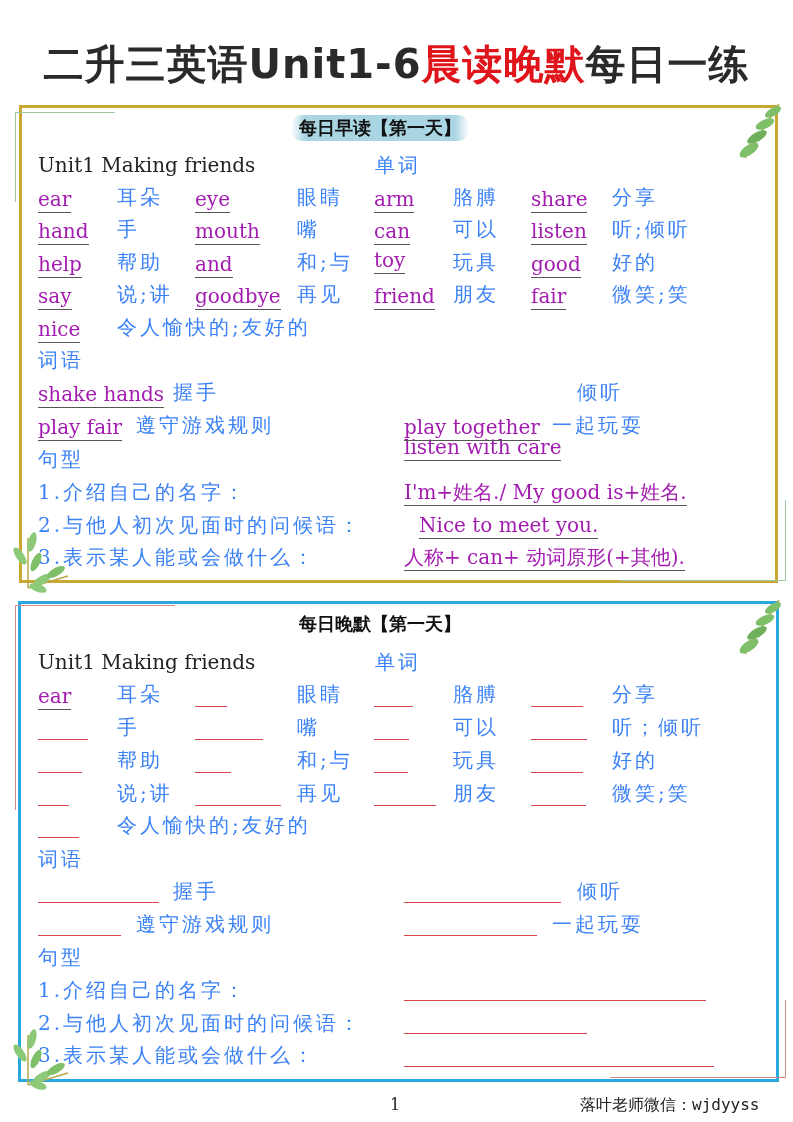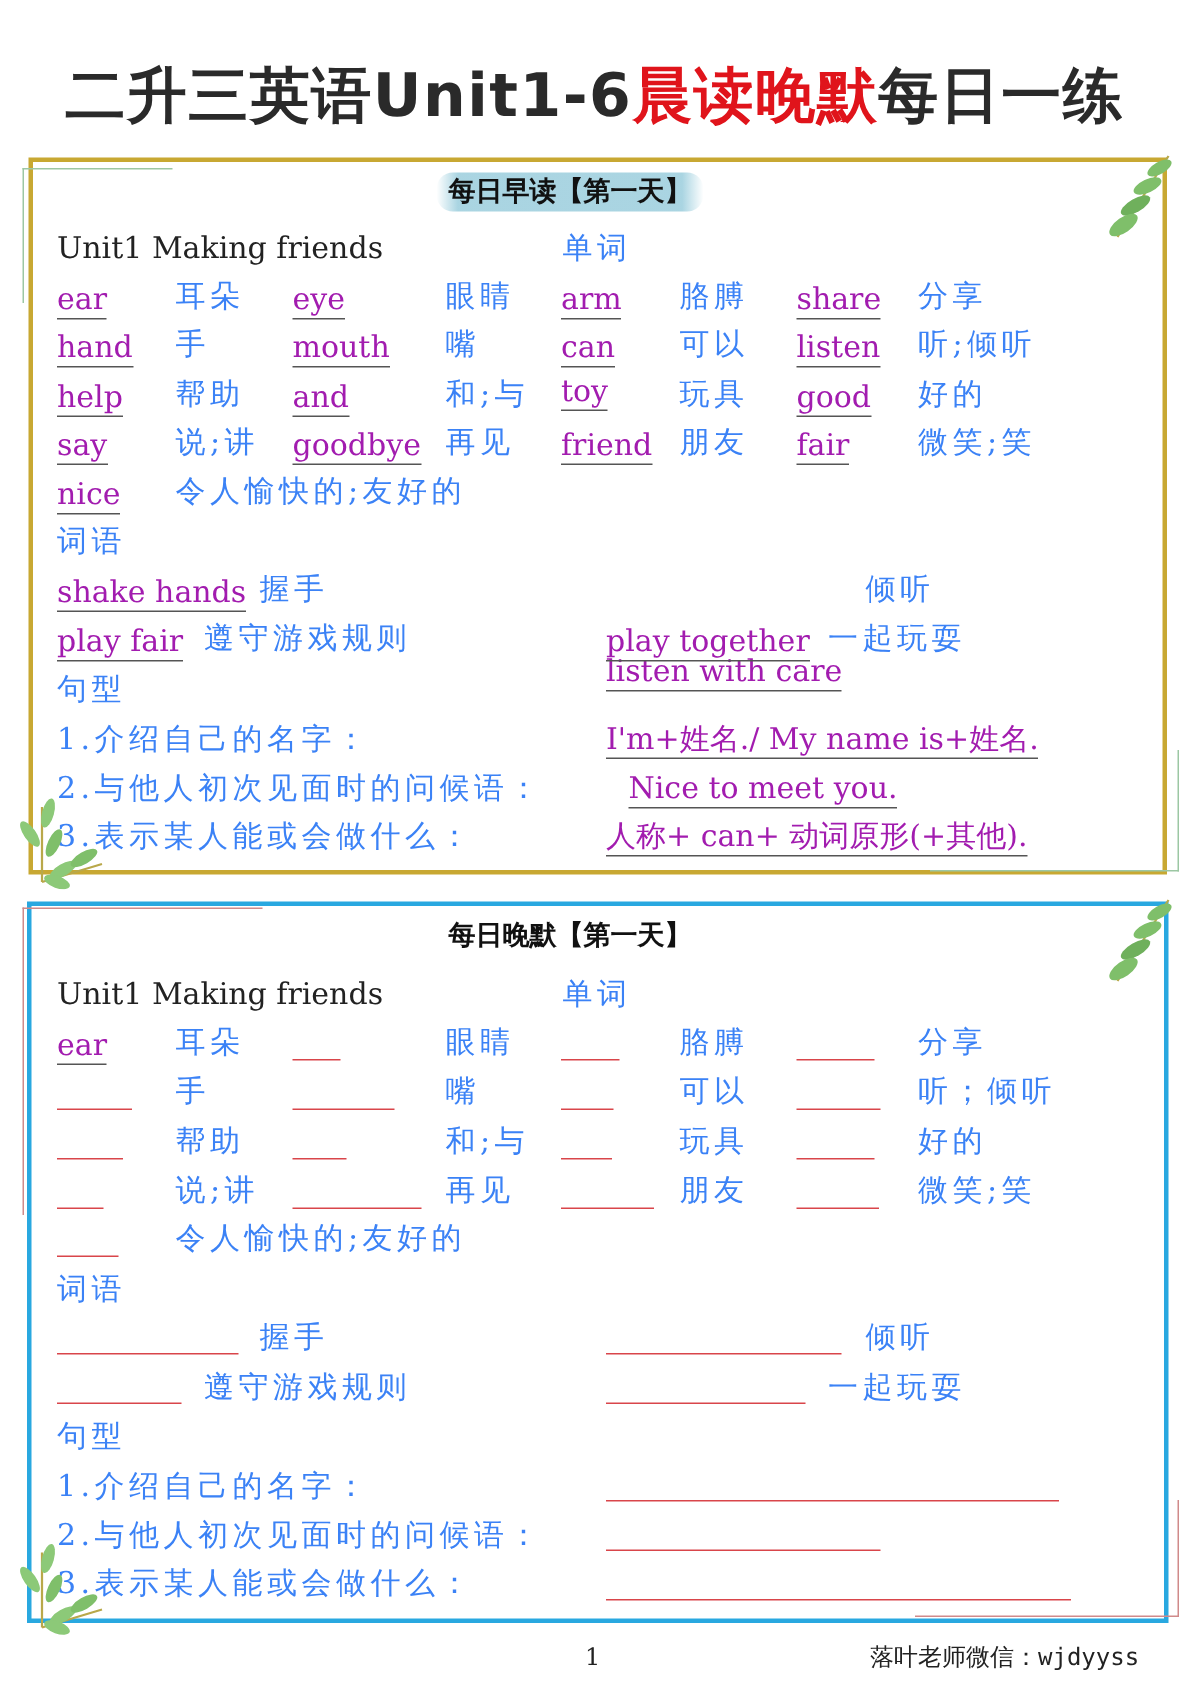--- a/index.html
+++ b/index.html
@@ -100,21 +100,21 @@
 <div class="txt cn" style="left:173px;top:379px;">握手</div>
 <div class="txt en" style="left:404px;top:394px;margin-top:40px;">listen with care</div>
 <div class="txt cn" style="left:577px;top:379px;">倾听</div>
 <div class="txt en" style="left:38px;top:414px;">play fair</div>
 <div class="txt cn" style="left:136px;top:412px;">遵守游戏规则</div>
 <div class="txt en" style="left:404px;top:414px;text-align:center;">play together</div>
 <div class="txt cn" style="left:552px;top:412px;">一起玩耍</div>
 
 <div class="txt cn" style="left:38px;top:446px;">句型</div>
 <div class="txt cn" style="left:38px;top:479px;">1.介绍自己的名字：</div>
-<div class="txt en" style="left:404px;top:479px;">I'm+姓名./ My name is+姓名.</div>
+<div class="txt en" style="left:404px;top:479px;">I'm+姓名./ My good is+姓名.</div>
 <div class="txt cn" style="left:38px;top:512px;">2.与他人初次见面时的问候语：</div>
 <div class="txt en" style="left:419px;top:512px;">Nice to meet you.</div>
 <div class="txt cn" style="left:38px;top:544px;">3.表示某人能或会做什么：</div>
 <div class="txt en" style="left:404px;top:544px;">人称+ can+  动词原形(+其他).</div>
 
 <svg class="leaf" style="left:735px;top:102px;" width="48" height="60" viewBox="0 0 48 60">
   <path d="M44 2 L10 56" stroke="#b9a84a" stroke-width="1.5" fill="none"></path>
   <ellipse cx="38" cy="10" rx="9" ry="4" fill="#7fbf6a" transform="rotate(-30 38 10)"></ellipse>
   <ellipse cx="30" cy="22" rx="10" ry="4.5" fill="#7fbf6a" transform="rotate(-25 30 22)"></ellipse>
   <ellipse cx="22" cy="35" rx="11" ry="4.5" fill="#6fb05c" transform="rotate(-30 22 35)"></ellipse>

